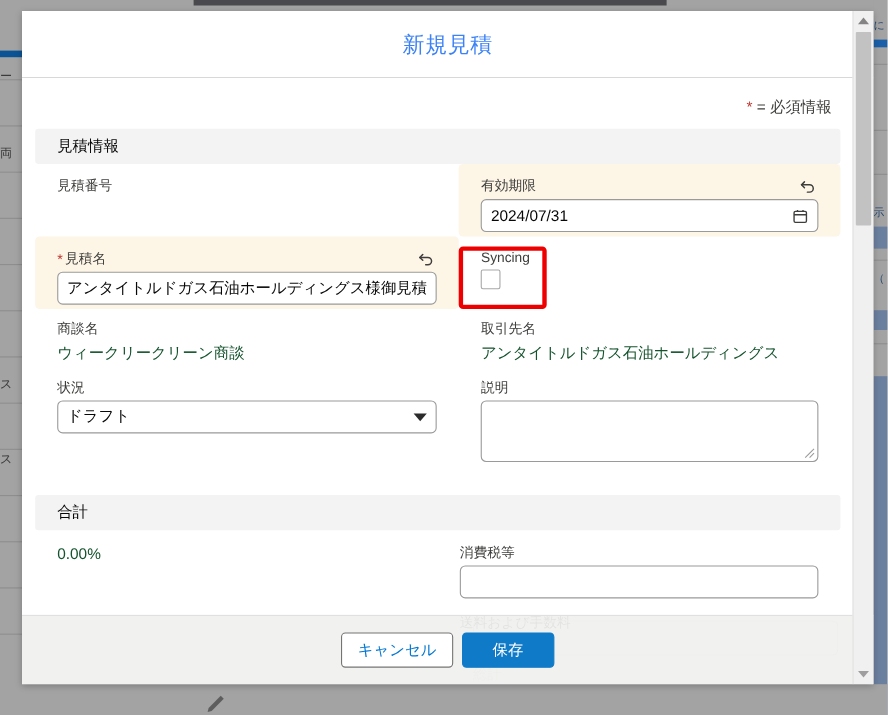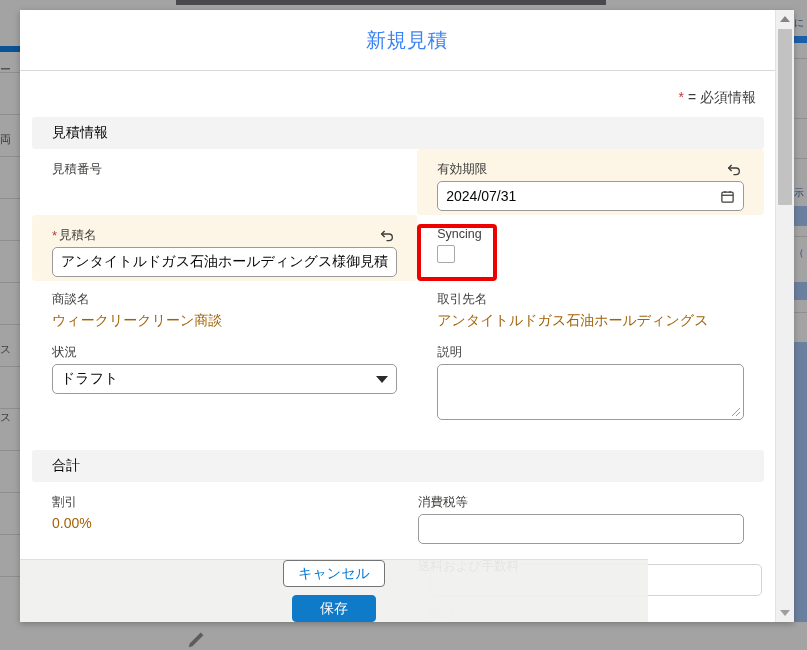--- a/index.html
+++ b/index.html
@@ -147,21 +147,21 @@
   }
   .field-label .star {
     color: #c23934;
     margin-right: 2px;
     font-size: 13px;
     line-height: 1;
   }
 
   .field-static {
     font-size: 14px;
-    color: #a16207;
+    color: #14532d;
     padding-top: 1px;
   }
 
   .input-box {
     height: 30px;
     border: 1px solid #9a9a9a;
     border-radius: 5px;
     background: #fff;
     display: flex;
     align-items: center;
@@ -261,29 +261,28 @@
     top: 19px; left: 2px;
     width: 14px; height: 176px;
     background: #c2c2c2;
     border-radius: 1px;
   }
 
   
   .modal-footer {
     position: absolute;
     left: 0; bottom: 0;
-    width: 628px; height: 62px;
+    width: 774px; height: 62px;
     background: rgba(240,240,238,0.93);
     border-top: 1px solid #e0e0e0;
     display: flex;
     align-items: center;
     justify-content: center;
     gap: 8px;
     z-index: 20;
-    flex-direction: column;
   }
   .btn {
     height: 32px;
     min-width: 84px;
     border-radius: 4px;
     font-size: 14px;
     display: flex; align-items: center; justify-content: center;
     cursor: pointer;
     box-sizing: border-box;
     padding: 0 14px;
@@ -469,23 +468,20 @@
           </div>
         </div>
       </div>
 
       <div class="section-header" style="margin-top:26px">
         <span>合計</span>
       </div>
 
       <div class="grid">
         <div class="field">
-          <div class="field-label">
-            <span>割引</span>
-          </div>
           <div class="field-static">0.00%</div>
         </div>
 
         <div class="field">
           <div class="field-label">
             <span>消費税等</span>
           </div>
           <div class="input-box">
             <span class="val"></span>
           </div>

